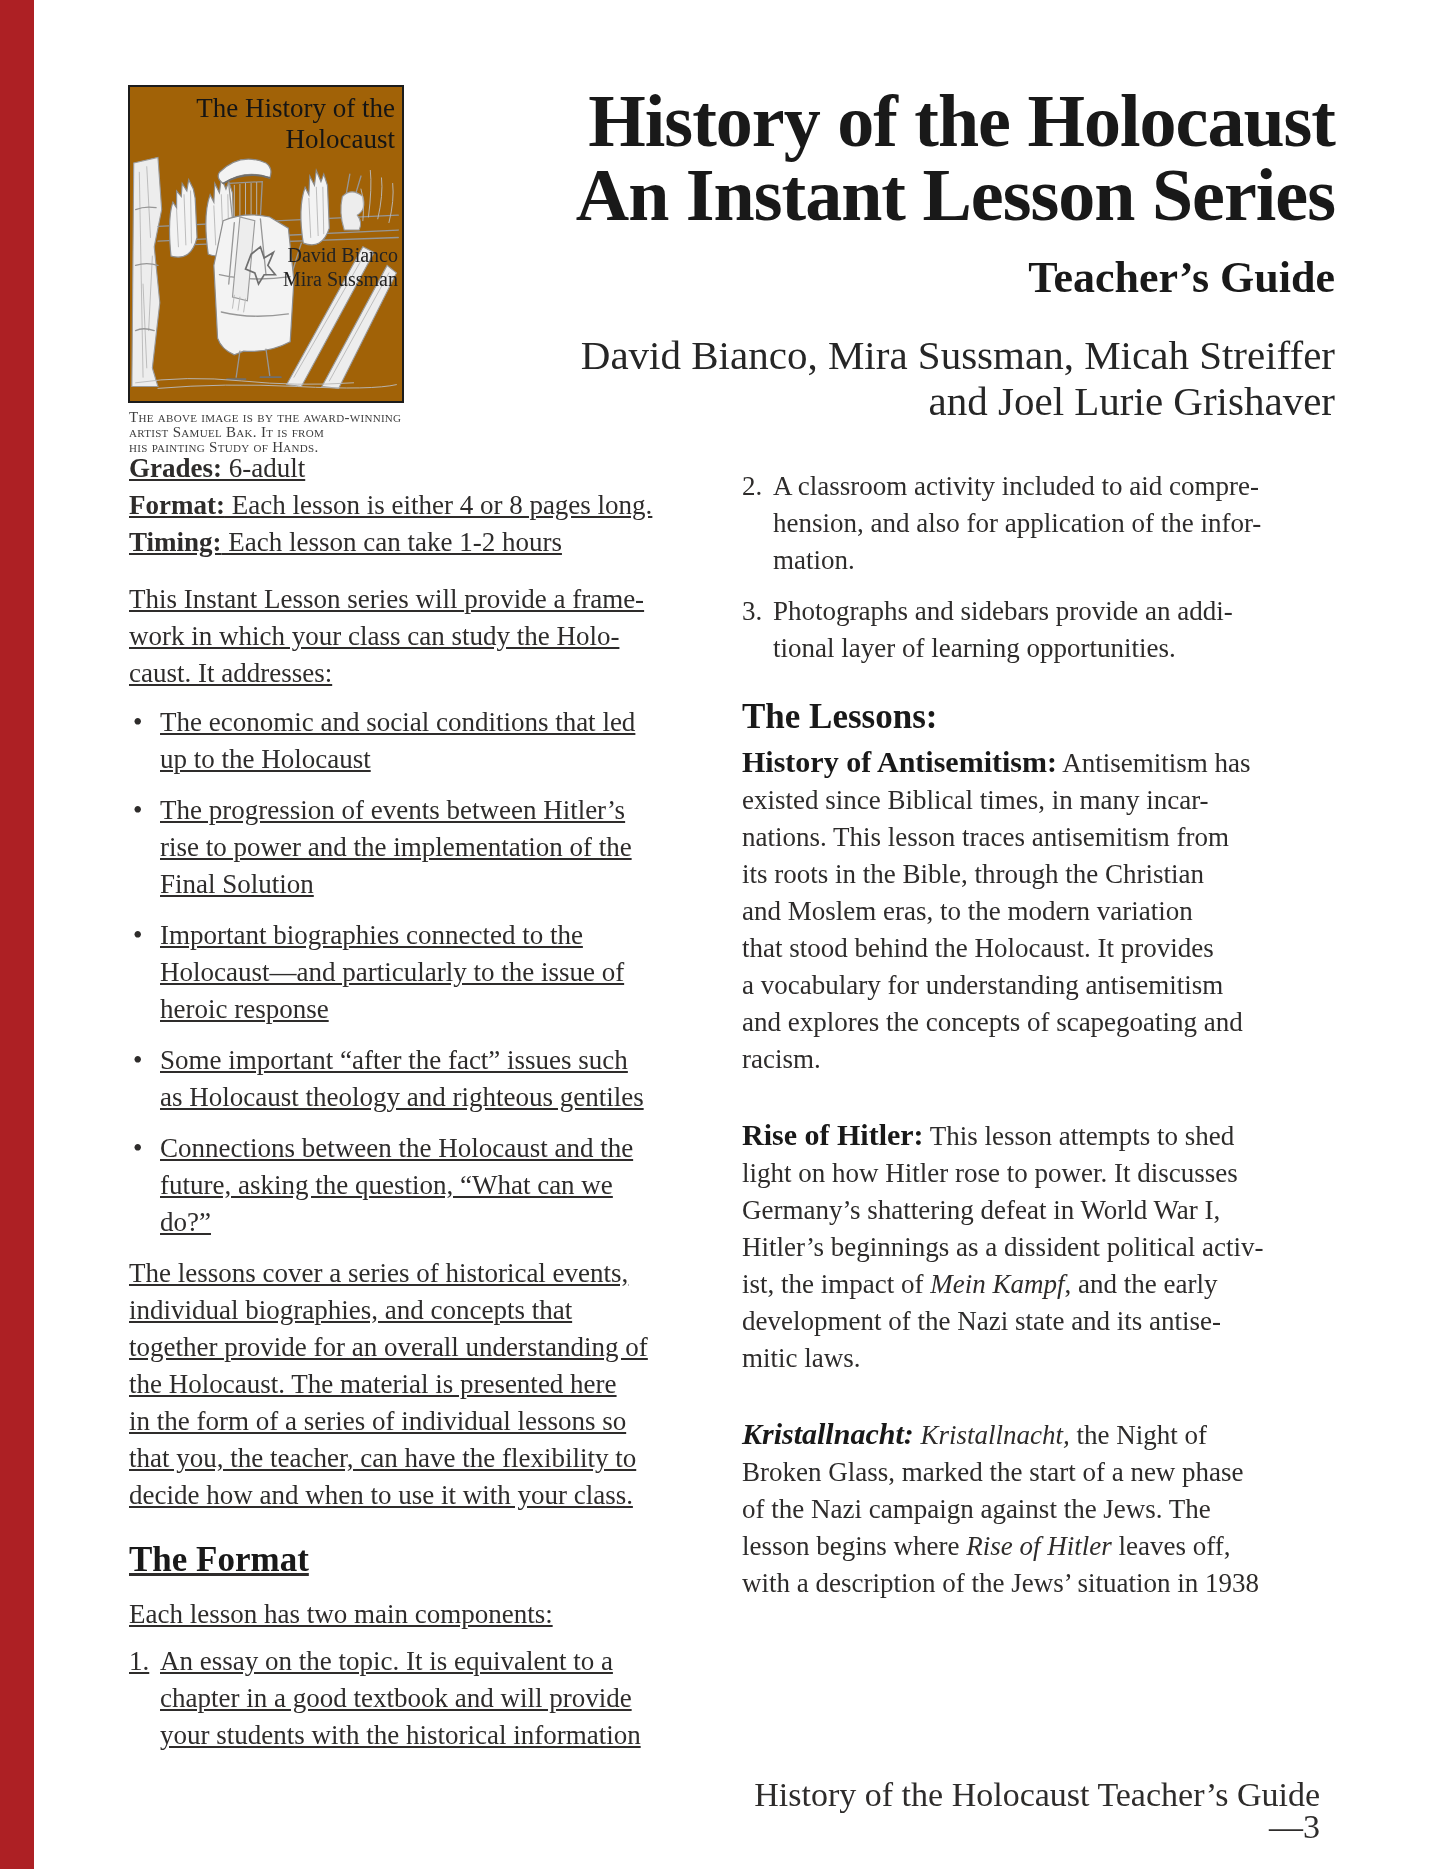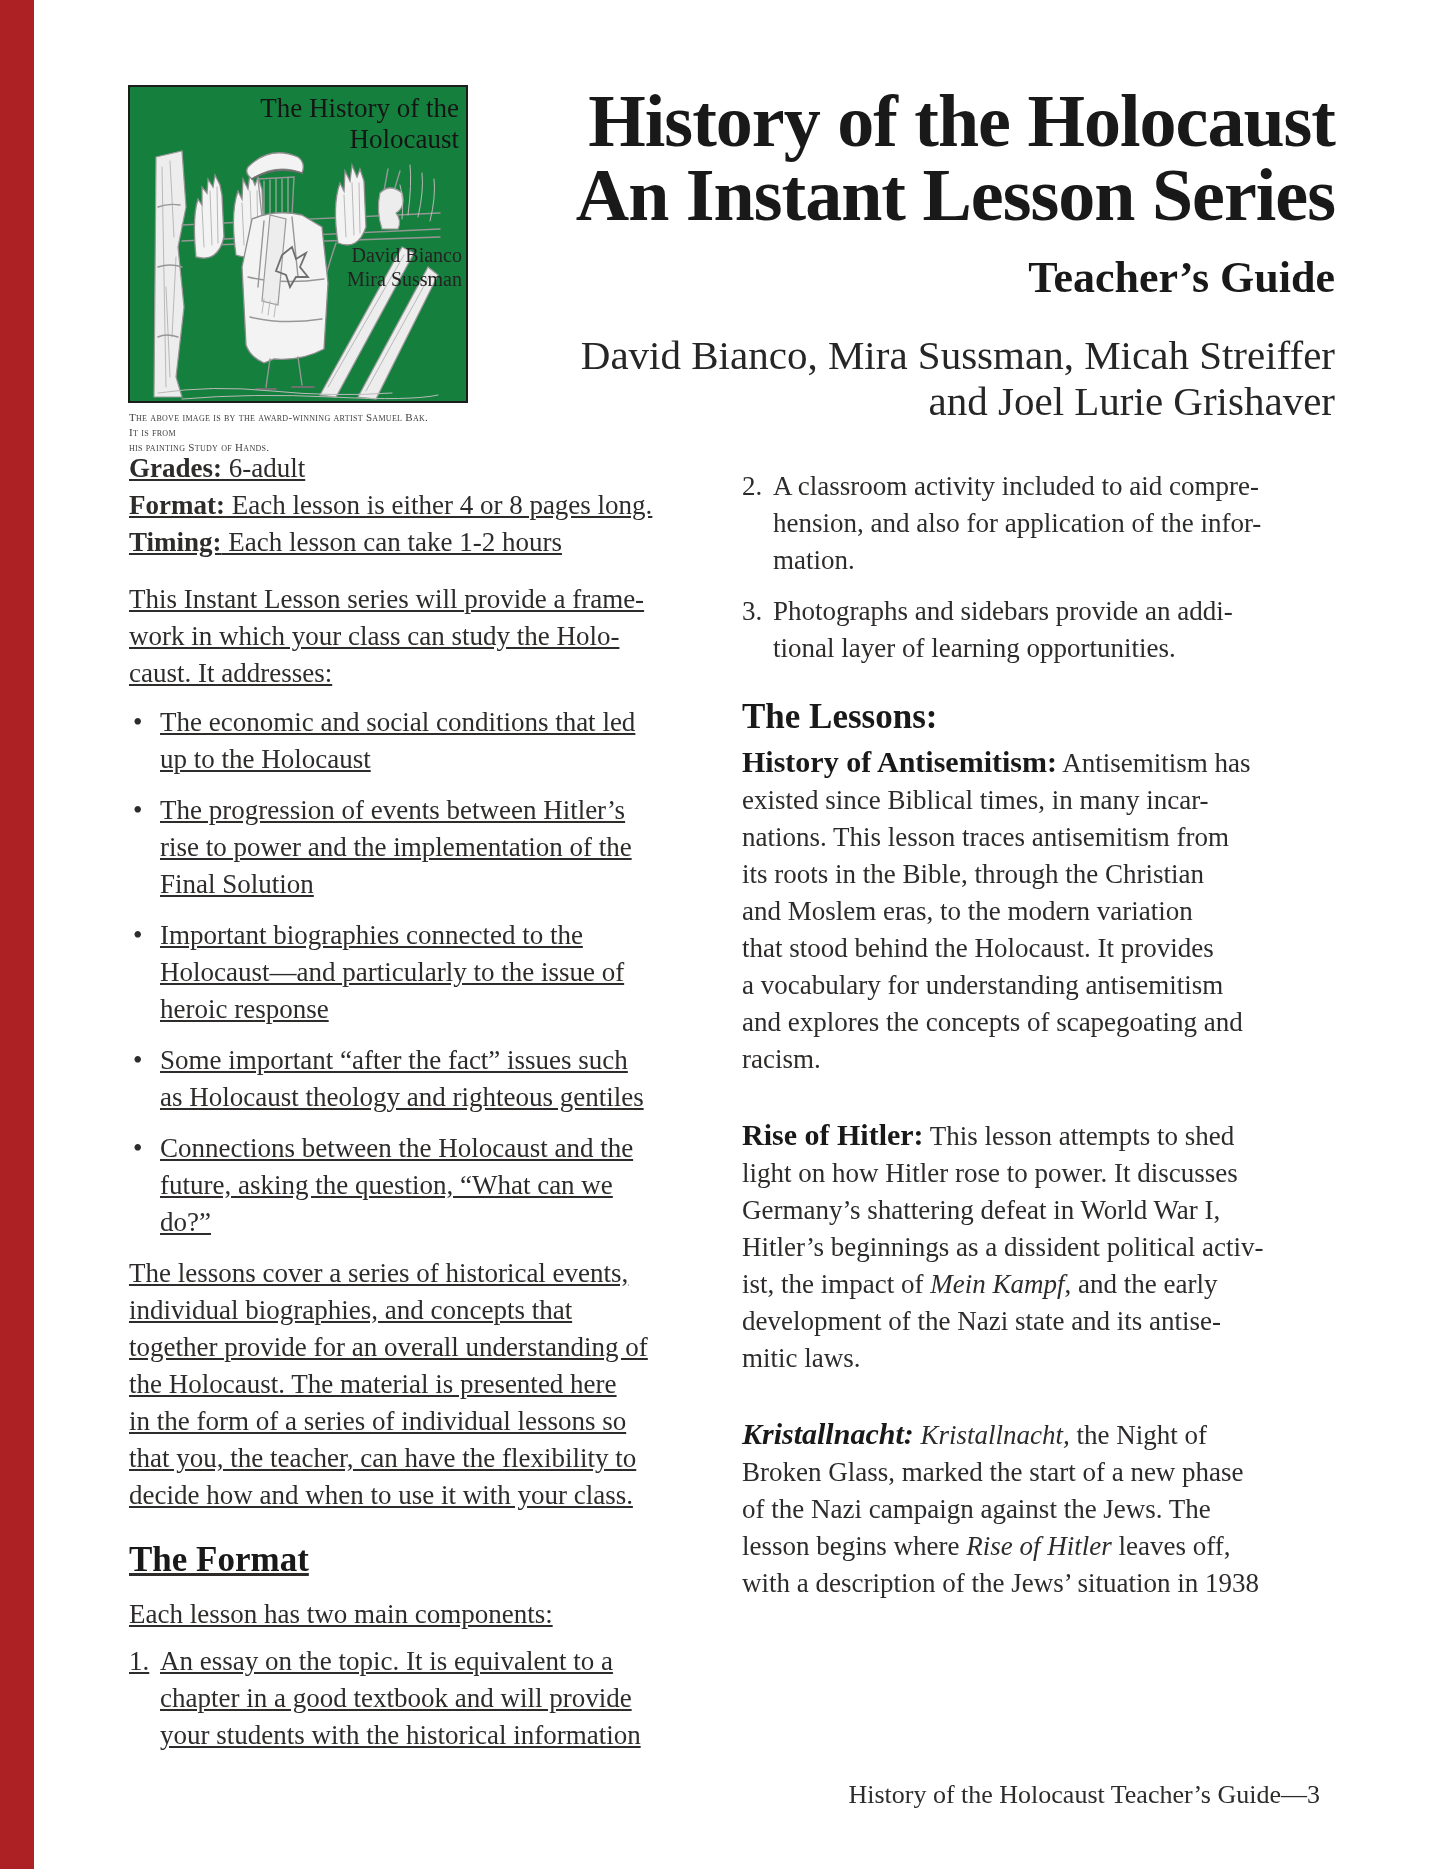--- a/index.html
+++ b/index.html
@@ -5,29 +5,29 @@
   html,body{margin:0;padding:0;background:#e8e8e8;}
   .page{
     position:relative;width:1445px;height:1869px;background:#ffffff;
     margin:0 auto;overflow:hidden;
     font-family:"Liberation Serif","DejaVu Serif",serif;color:#2e2c2b;
   }
   .edge-bar{position:absolute;left:0;top:0;width:34px;height:100%;}
   .pre{white-space:pre-line;}
 
   
-  .cover{position:absolute;left:128px;top:85px;width:340px;height:318px;
-         border:2px solid #1c1c1c;box-sizing:border-box;background:#15803d;}
+  .cover{position:absolute;left:128px;top:85px;width:276px;height:318px;
+         border:2px solid #1c1c1c;box-sizing:border-box;background:#a16207;}
   .cover svg{position:absolute;left:0;top:0;width:100%;height:100%;}
   .cv-title{position:absolute;top:6px;right:7px;left:10px;text-align:right;
             font-size:27px;line-height:31px;color:#151515;}
   .cv-authors{position:absolute;top:156px;right:4px;text-align:right;
               font-size:20px;line-height:24px;color:#222;}
   .caption{position:absolute;left:129px;top:410px;width:310px;
-           font-size:11px;line-height:15px;letter-spacing:.3px;
+           font-size:15px;line-height:15px;letter-spacing:.3px;
            font-variant-caps:small-caps;color:#3d3d3d;}
 
   
   .masthead{position:absolute;left:432px;top:84px;width:903px;text-align:right;}
   .masthead h1{margin:0;font-size:74px;line-height:74px;font-weight:bold;color:#191919;letter-spacing:-1px;}
   .subtitle{margin-top:22px;font-size:44px;line-height:48px;font-weight:bold;color:#191919;}
   .authors{margin-top:30px;font-size:41px;line-height:46px;color:#262626;}
 
   
   .col{position:absolute;top:450px;font-size:27px;line-height:37px;}
@@ -50,21 +50,21 @@
   .ni-1{margin-top:10px;}
   .ni-2{margin-top:18px;}
   .ni-3{margin-top:14px;}
   .cont{padding-left:33px;}
   .lesson{margin-top:38px !important;}
   .lesson-first{margin-top:6px !important;}
   .lesson-label{font-weight:bold;font-size:30px;line-height:37px;color:#191919;}
   .it{font-style:italic;}
 
   .footer{position:absolute;left:742px;top:1779px;width:578px;text-align:right;
-          font-size:26px;line-height:32px;color:#2e2c2b;}
+          font-size:34px;line-height:32px;color:#2e2c2b;}
 
   
   .sk{stroke:#979797;fill:none;stroke-width:1.4;stroke-linecap:round;}
   .sk-l{stroke:#b9b9b9;fill:none;stroke-width:1;stroke-linecap:round;}
   .sk-d{stroke:#6f6f6f;fill:none;stroke-width:1.8;stroke-linecap:round;}
   .sk-f{stroke:#8d8d8d;fill:#f3f3f3;stroke-width:1.3;}
   .sk-f2{stroke:#9a9a9a;fill:#ededed;stroke-width:1.2;}
 </style>
 </head>
 <body>

